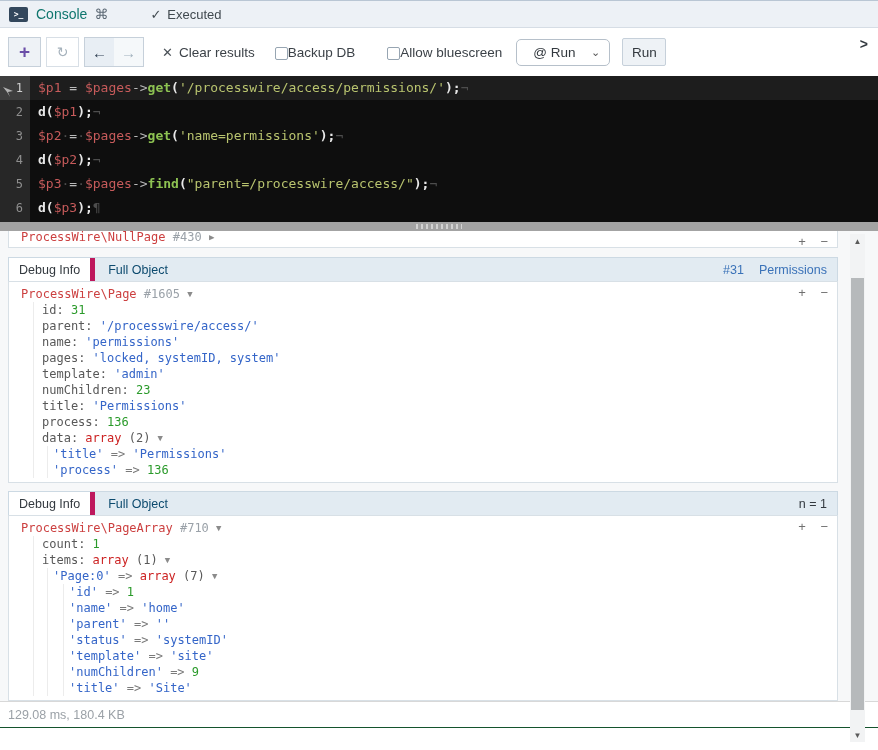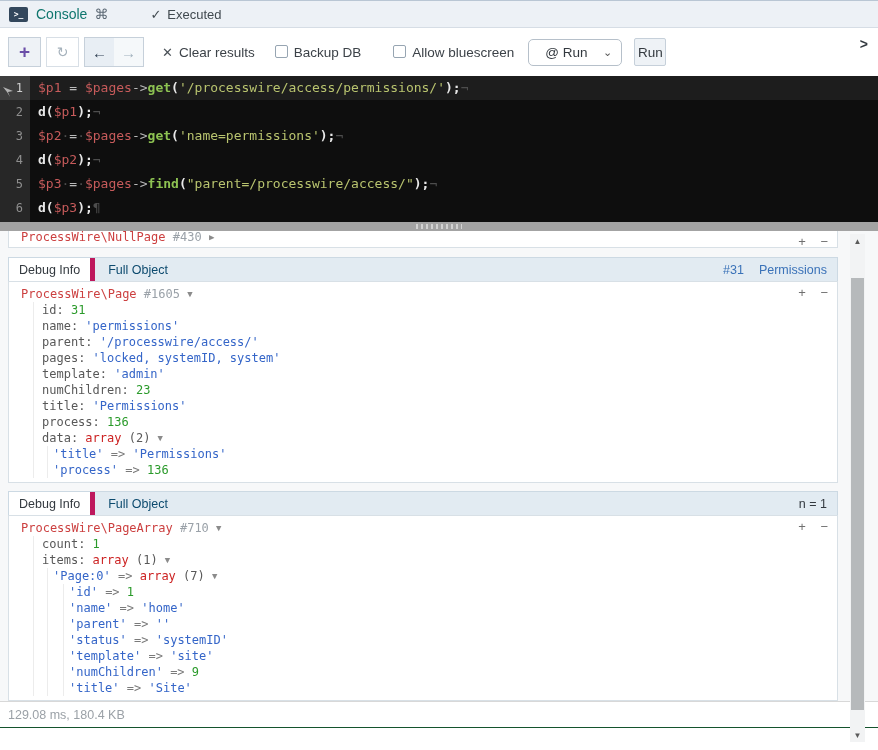--- a/index.html
+++ b/index.html
@@ -21,30 +21,30 @@
   .btn { height: 30px; border: 1px solid #c6d0da; background: #eef2f6; display: flex;
     align-items: center; justify-content: center; cursor: pointer; }
   .btn-add { width: 33px; color: #6b4fa8; font-size: 19px; font-weight: bold; }
   .btn-reload { width: 33px; margin-left: 5px; background: #fff; border-color: #d8dfe6; color: #a6b2bc; font-size: 14px; }
   .btn-nav { width: 60px; margin-left: 5px; padding: 0; overflow: hidden; }
   .btn-nav span { flex: 1; height: 100%; display: flex; align-items: center; justify-content: center; font-size: 15px; }
   .nav-back { background: #e8eef4; color: #2d3d51; font-weight: bold; }
   .nav-fwd { background: #f5f8fa; color: #a2b1bd; }
   .tool-clear { margin-left: 18px; color: #3c4248; font-size: 13.5px; display: flex; gap: 6px; align-items: center; cursor: pointer; }
   .tool-clear .x { color: #4a5157; font-size: 13px; }
-  .cb-group { display: flex; align-items: flex-start; gap: 6px; cursor: pointer; }
+  .cb-group { display: flex; align-items: flex-end; cursor: pointer; }
   .cb-backup { margin-left: 20px; }
   .cb-blue { margin-left: 32px; }
   .cb-box { width: 13px; height: 13px; border: 1px solid #97a5b2; border-radius: 2px; background: #fff; }
   .cb-label { font-size: 13.5px; color: #3c4248; }
   .sel-run { margin-left: 14px; width: 94px; height: 27px; border: 1px solid #b6c0ca; border-radius: 5px;
     background: #fff; display: flex; align-items: center; justify-content: space-between;
     padding: 0 9px 0 16px; font-size: 13.5px; color: #33393f; cursor: pointer; }
   .sel-run .chev { font-size: 11px; color: #555; }
-  .btn-run { width: 32px; height: 28px; margin-left: 12px; border-radius: 2px; font-size: 13.5px; color: #33393f; }
+  .btn-run { width: 44px; height: 28px; margin-left: 12px; border-radius: 2px; font-size: 13.5px; color: #33393f; }
   .collapse-arrow { position: absolute; right: 10px; top: 8px; font-size: 14px; font-weight: bold; color: #33393f; cursor: pointer; }
 
   
   .editor { position: relative; height: 146px; background: #0e0e0e;
     font-family: "DejaVu Sans Mono", monospace; font-size: 13px; }
   .editor::before { content: ""; position: absolute; left: 0; top: 0; bottom: 0; width: 30px; background: #272727; }
   .ed-row { position: relative; display: flex; height: 24px; line-height: 24px; }
   .ed-row .gut { width: 30px; flex: 0 0 30px; text-align: right; padding-right: 7px;
     color: #8f8f8f; font-size: 12px; position: relative; z-index: 1; }
   .ed-row .code { padding-left: 8px; white-space: pre; flex: 1; }
@@ -213,22 +213,22 @@
       </div>
     </div>
     <div class="panel">
       <div class="dump-controls">
         <span>+</span>
         <span>−</span>
       </div>
       <div class="dump-body" id="dump1">
           <div class="dump-header"><span class="d-class">ProcessWire\Page</span><span class="d-ref"> #1605 </span><span class="d-tog">▼</span></div>
           <div class="dl i1"><span class="d-key">id</span><span class="d-plain">: </span><span class="d-num">31</span></div>
+          <div class="dl i1"><span class="d-key">parent</span><span class="d-plain">: </span><span class="d-str">'/processwire/access/'</span></div>
           <div class="dl i1"><span class="d-key">name</span><span class="d-plain">: </span><span class="d-str">'permissions'</span></div>
-          <div class="dl i1"><span class="d-key">parent</span><span class="d-plain">: </span><span class="d-str">'/processwire/access/'</span></div>
           <div class="dl i1"><span class="d-key">pages</span><span class="d-plain">: </span><span class="d-str">'locked, systemID, system'</span></div>
           <div class="dl i1"><span class="d-key">template</span><span class="d-plain">: </span><span class="d-str">'admin'</span></div>
           <div class="dl i1"><span class="d-key">numChildren</span><span class="d-plain">: </span><span class="d-num">23</span></div>
           <div class="dl i1"><span class="d-key">title</span><span class="d-plain">: </span><span class="d-str">'Permissions'</span></div>
           <div class="dl i1"><span class="d-key">process</span><span class="d-plain">: </span><span class="d-num">136</span></div>
           <div class="dl i1"><span class="d-key">data</span><span class="d-plain">: </span><span class="d-arr">array</span><span class="d-plain"> (2) </span><span class="d-tog">▼</span></div>
           <div class="dl i2"><span class="d-str">'title'</span><span class="d-opr"> =&gt; </span><span class="d-str">'Permissions'</span></div>
           <div class="dl i2"><span class="d-str">'process'</span><span class="d-opr"> =&gt; </span><span class="d-num">136</span></div>
         </div>
     </div>

